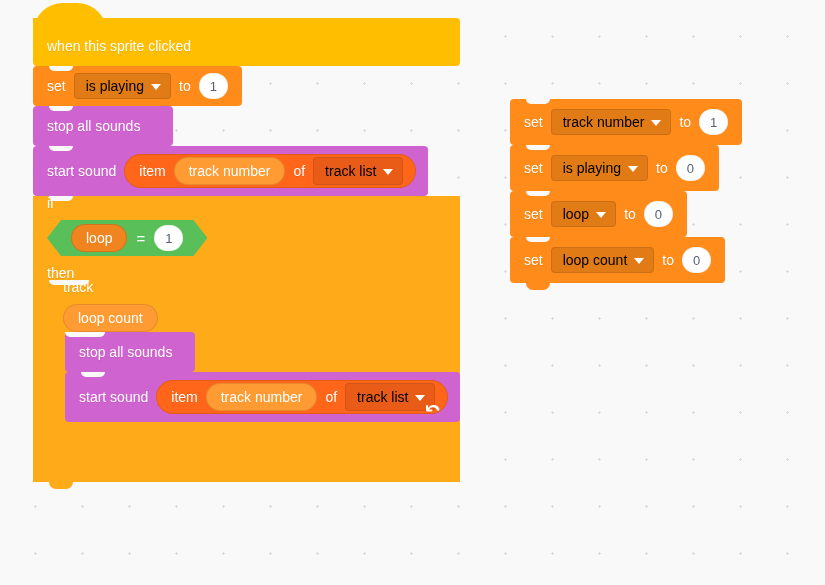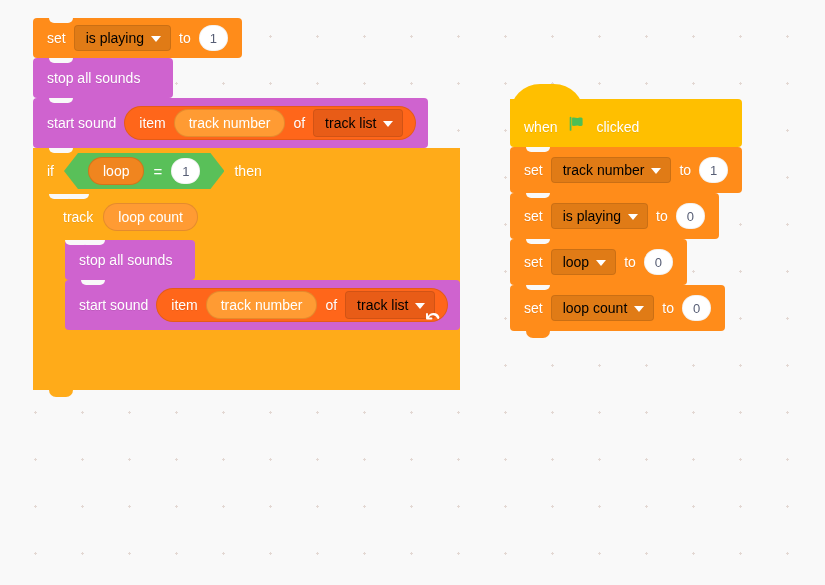--- a/index.html
+++ b/index.html
@@ -210,25 +210,26 @@
   .bool-hex .op { color: #fff; font-size: 15px; }
 
   
   .cblock { position: relative; width: max-content; }
   .cblock-head {
     position: relative;
     min-height: 46px;
     box-sizing: border-box;
     border-radius: 4px 4px 0 0;
     display: flex;
-    align-items: center;
+    align-items: flex-start;
     gap: 10px;
     padding: 0 8px 0 14px;
     width: max-content;
     min-width: 100%;
+    flex-direction: column;
   }
   .cblock-head::before {
     content: "";
     position: absolute;
     left: 16px; top: 0;
     width: 24px; height: 5px;
     background: #f9f9f9;
     border-radius: 0 0 6px 6px;
   }
   .cblock-body {
@@ -280,20 +281,23 @@
   
   .flag-icon { width: 19px; height: 19px; display: inline-block; vertical-align: middle; }
 </style>
 </head>
 <body>
 
 <div id="workspace">
 
   <div class="script" style="left:33px; top:18px;">
 
+    <div class="hat">
+      <span class="blk-label">when this sprite clicked</span>
+    </div>
 
     <div class="stack c-variables">
       <span class="blk-label">set</span>
       <span class="field-dropdown">
         <span>is playing</span>
         <span class="caret"></span>
       </span>
       <span class="blk-label">to</span>
       <span class="field-num">1</span>
     </div>
@@ -366,28 +370,20 @@
           </div>
         </div>
       </div>
 
       <div class="cblock-foot" style="background:#ffab19; width:268px; height:34px;"></div>
     </div>
   </div>
 
   <div class="script" style="left:510px; top:99px;">
 
-    <div class="hat" style="gap:10px;">
-      <span class="blk-label">when</span>
-      <svg class="flag-icon" viewBox="0 0 24 24">
-        <path d="M4.5 2.2a1.1 1.1 0 0 1 1.1 1.1v15.5a1.1 1.1 0 1 1-2.2 0V3.3a1.1 1.1 0 0 1 1.1-1.1z" fill="#4cbf56"></path>
-        <path d="M6.4 3.6c3-1.7 5.2.9 8.2-.1 1.7-.6 3-.6 4.2 0 .6.3.9.7.9 1.3v7.4c0 .6-.3 1-.9 1.3-1.3.6-2.6.6-4.2 0-3-1-5.2 1.6-8.2-.1V3.6z" fill="#4cbf56"></path>
-      </svg>
-      <span class="blk-label">clicked</span>
-    </div>
 
     <div class="stack c-variables" style="min-height:46px;">
       <span class="blk-label">set</span>
       <span class="field-dropdown">
         <span>track number</span>
         <span class="caret"></span>
       </span>
       <span class="blk-label">to</span>
       <span class="field-num">1</span>
     </div>

